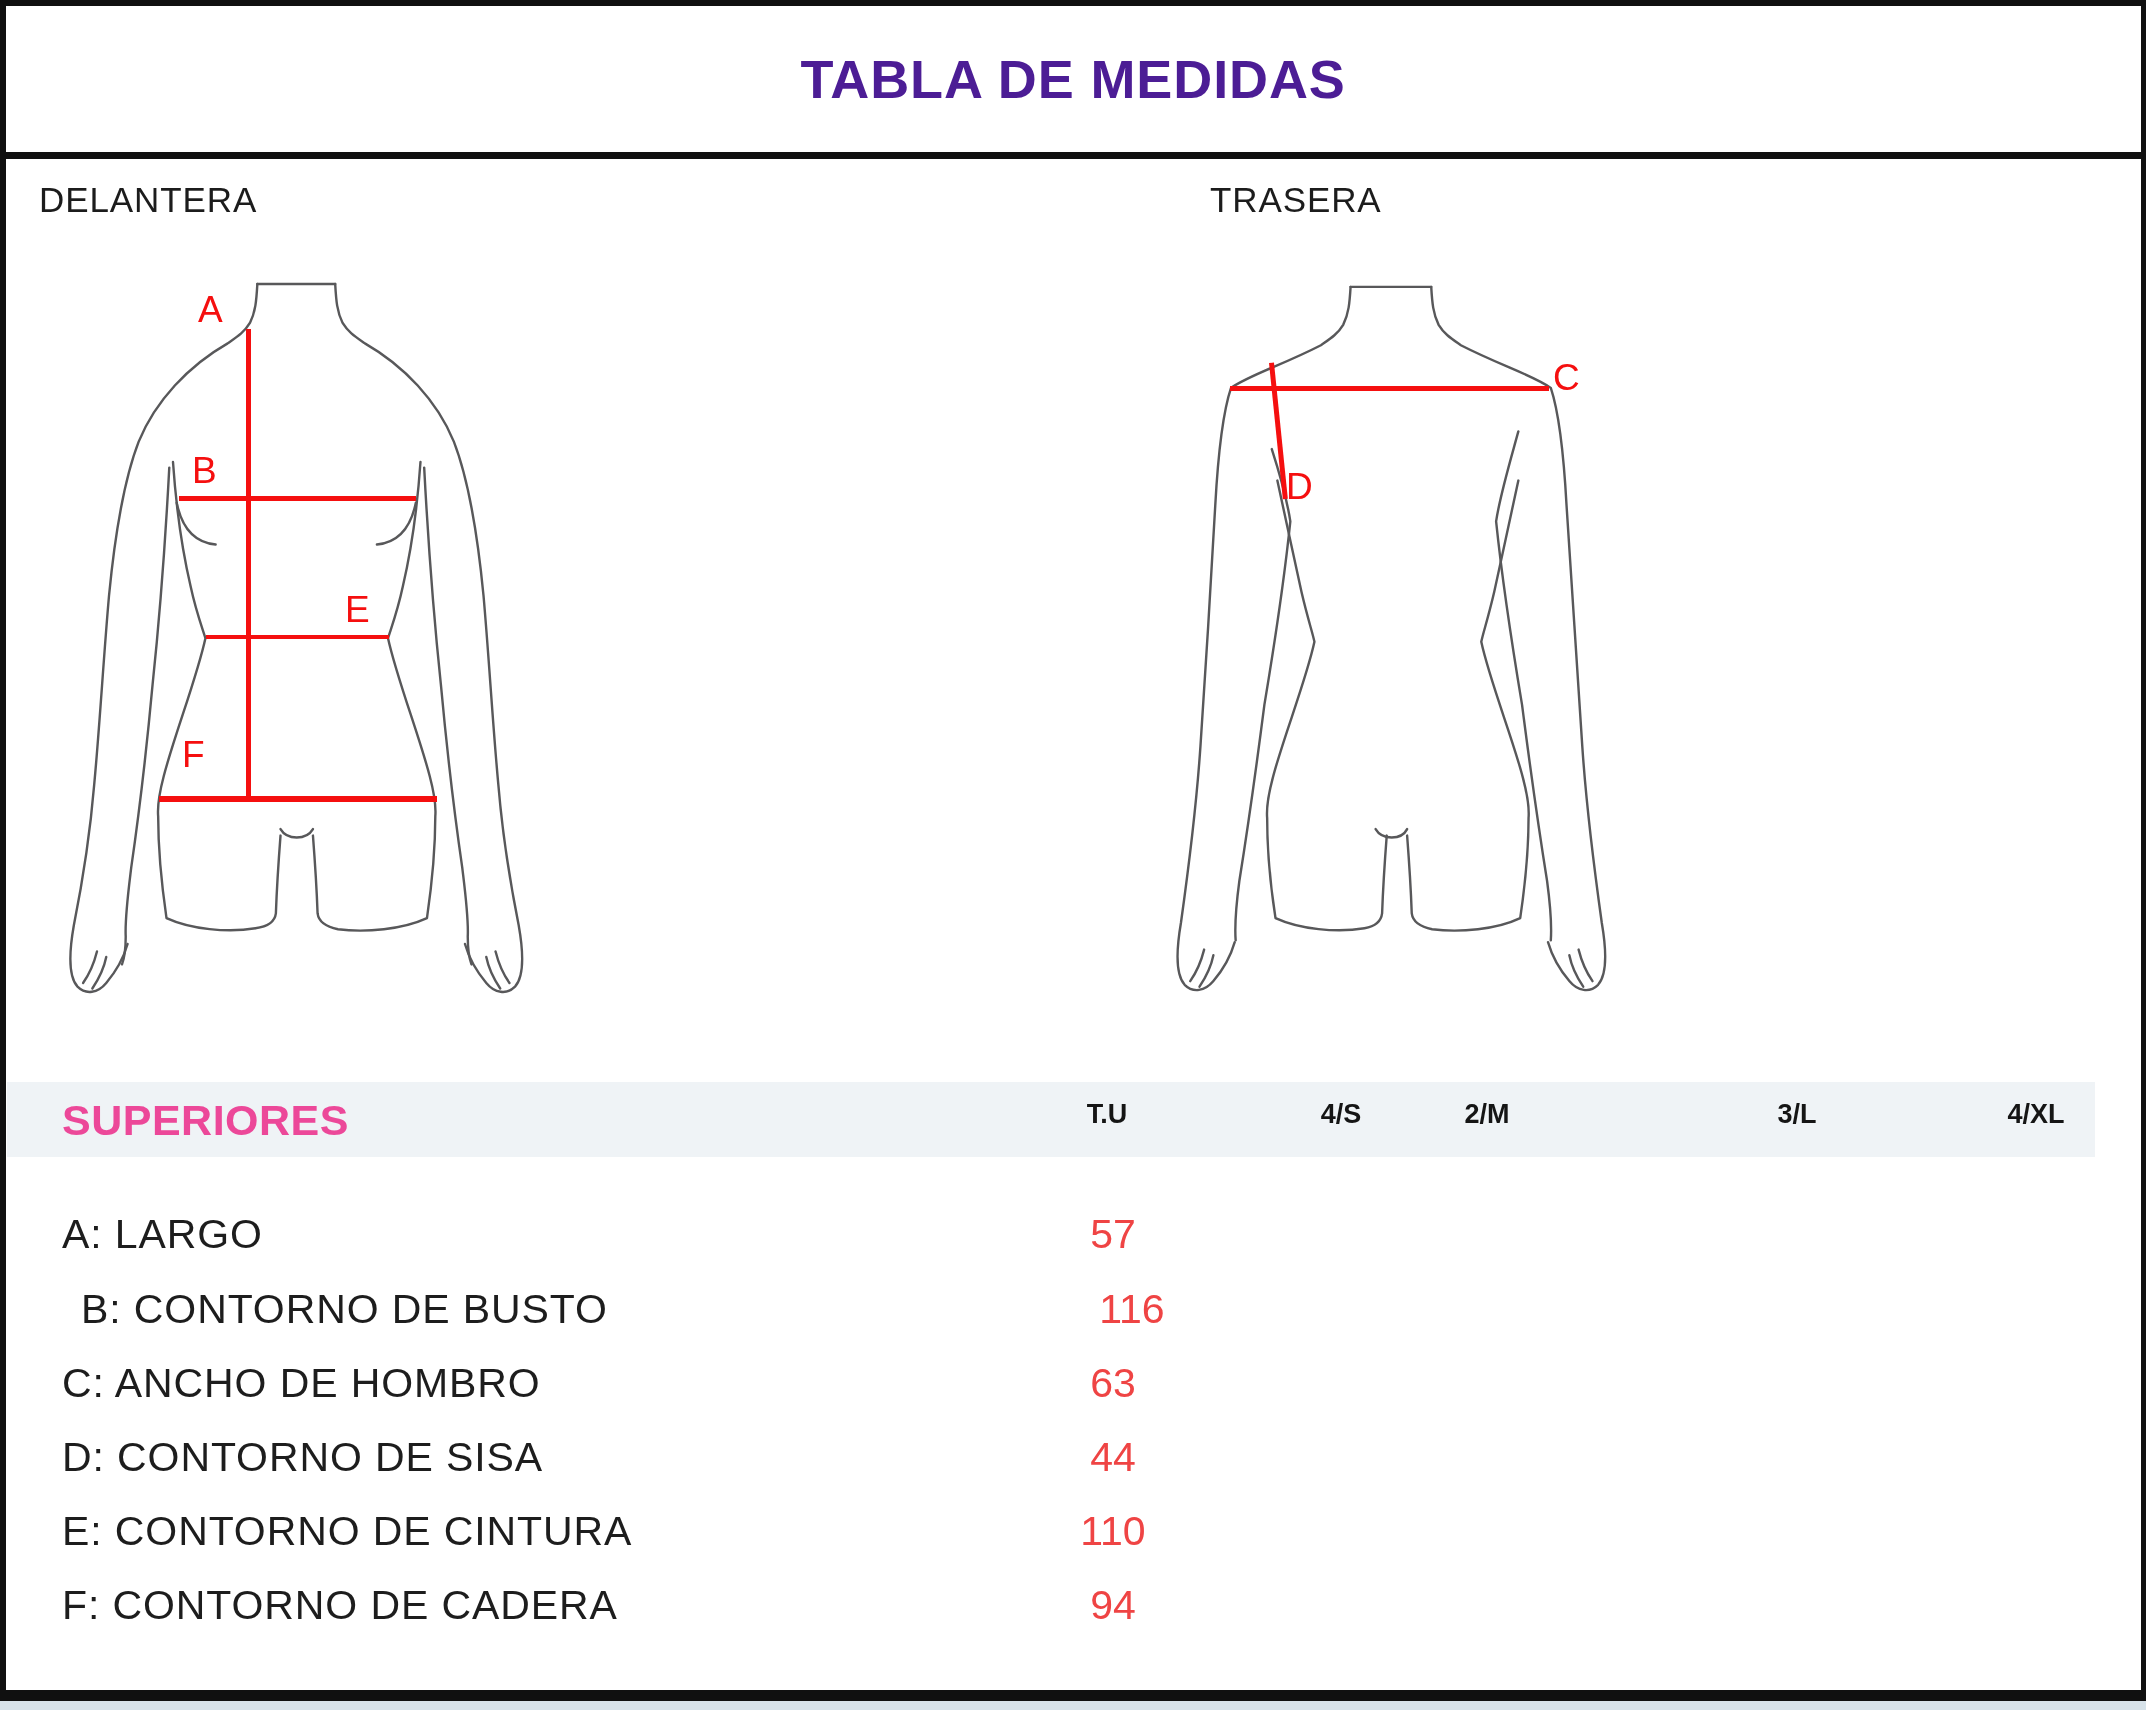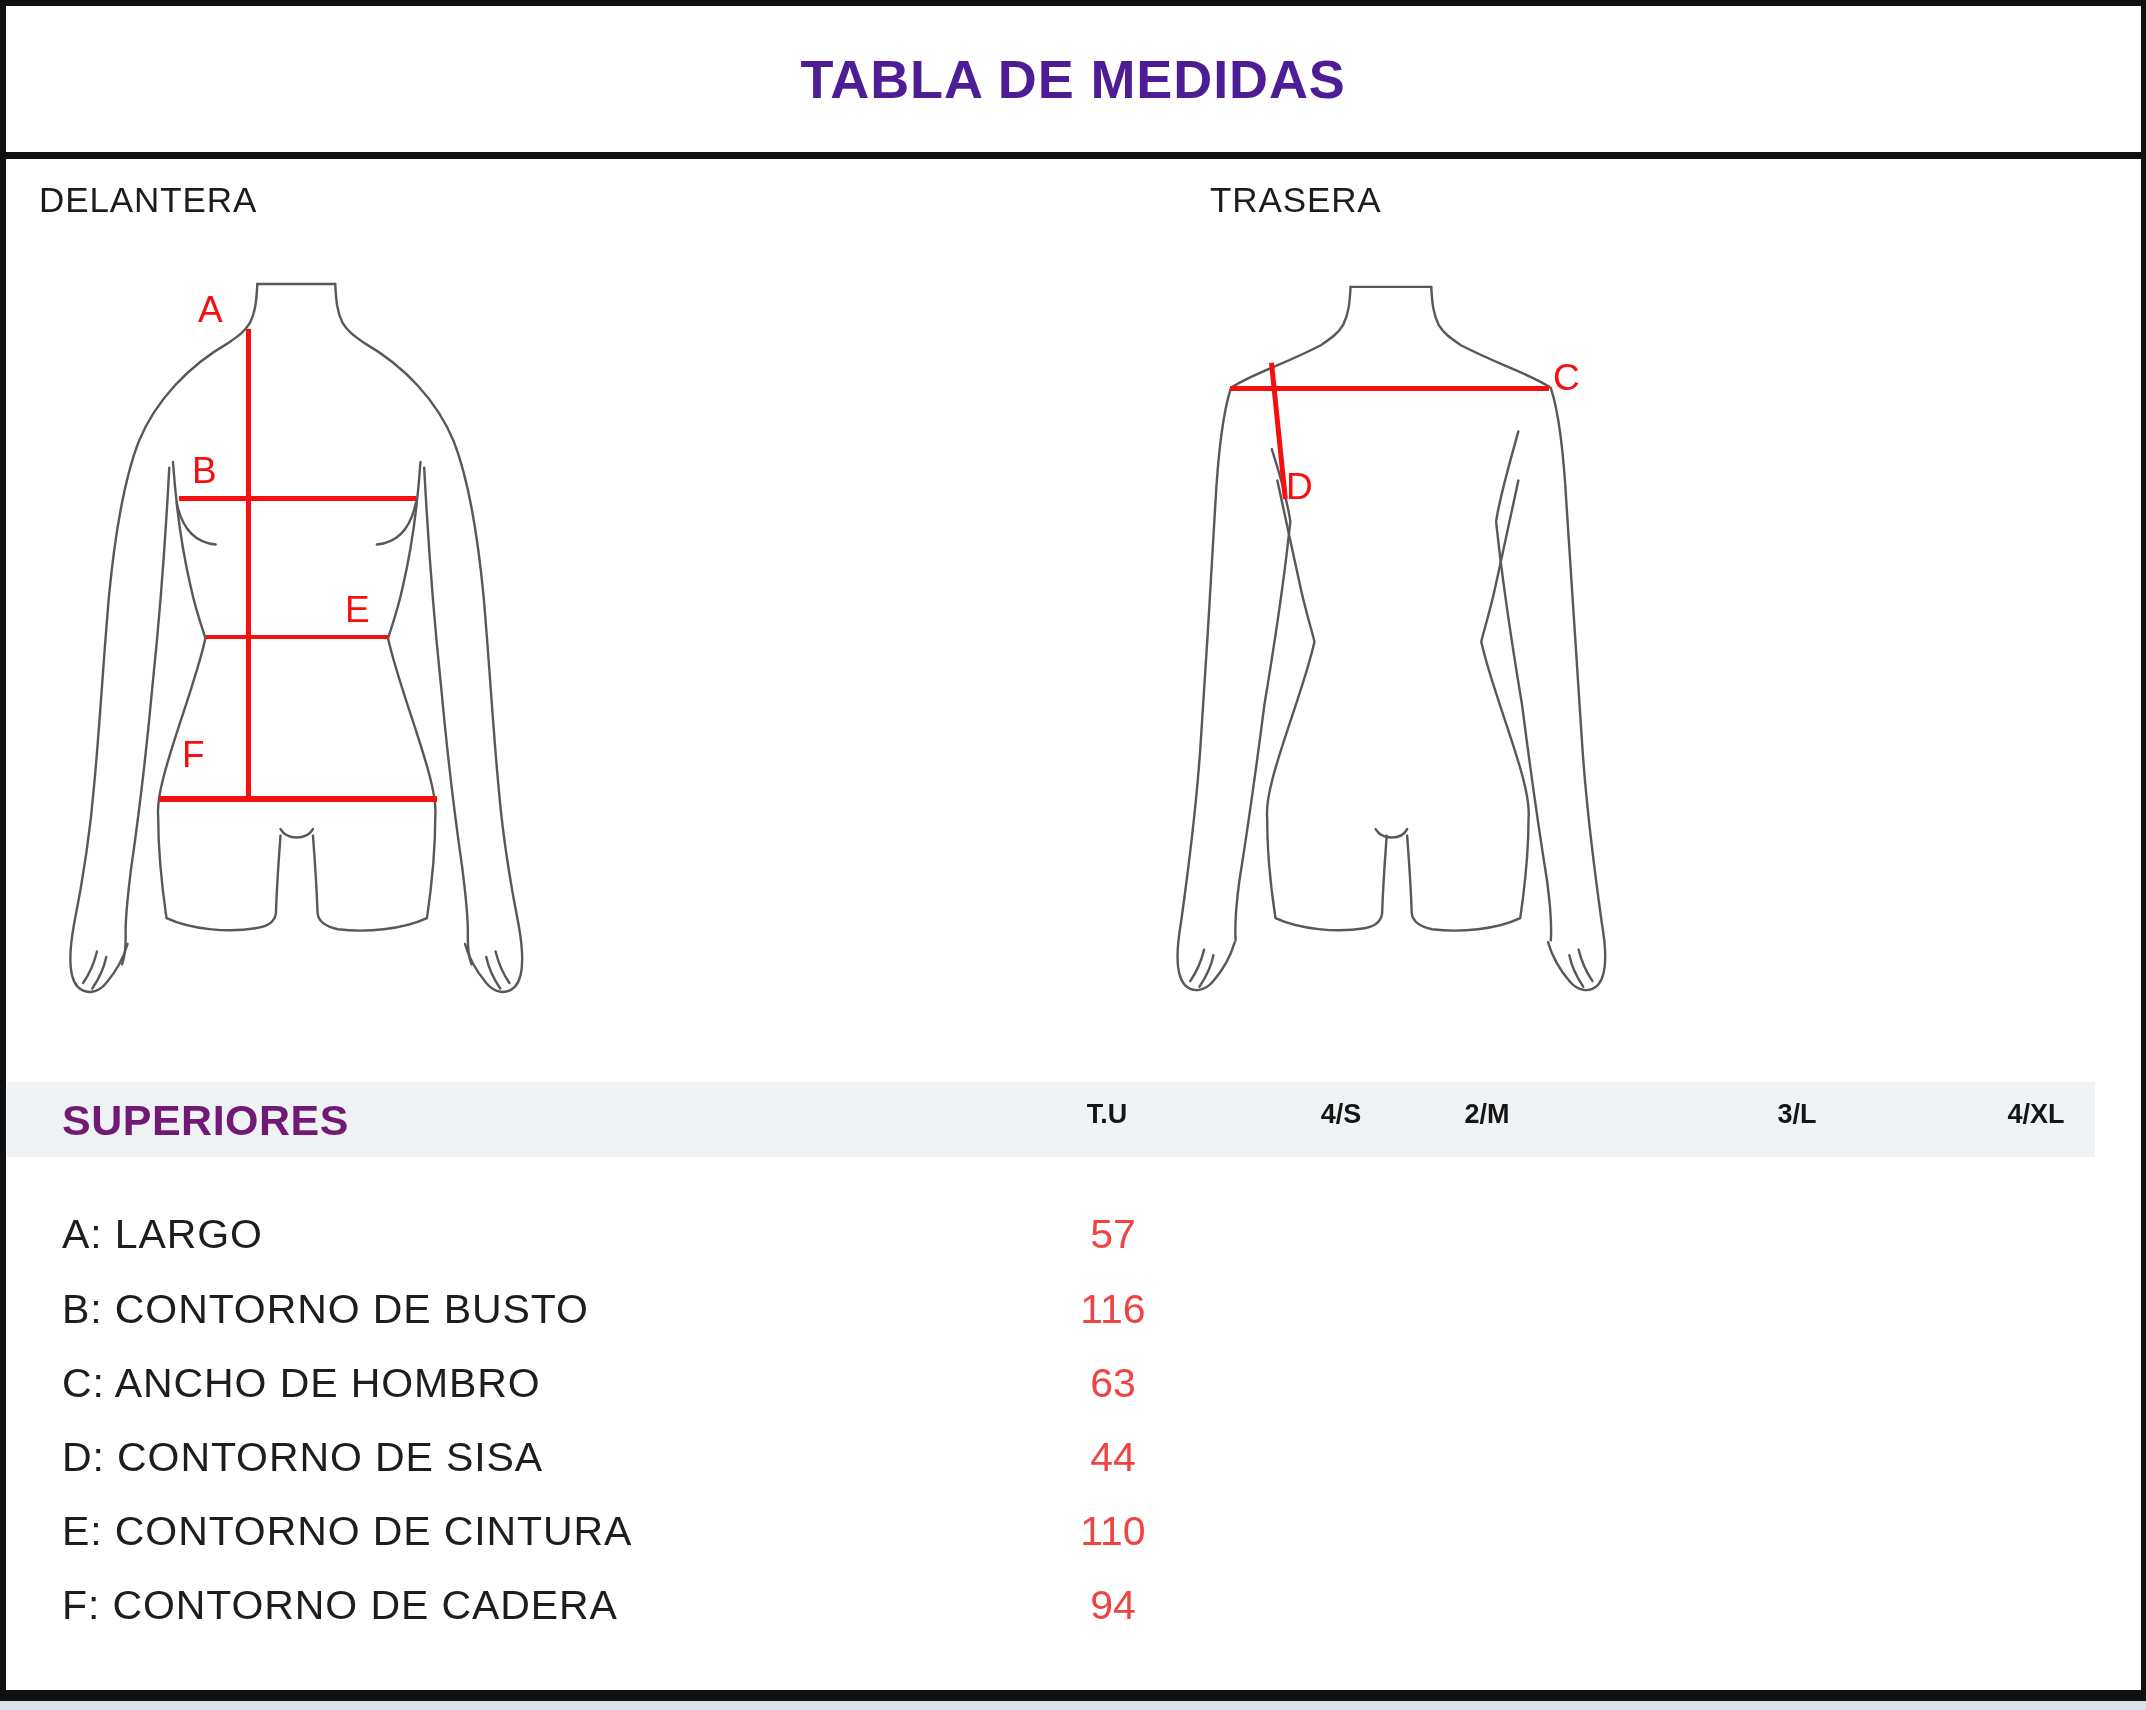--- a/index.html
+++ b/index.html
@@ -42,28 +42,28 @@
   .mletter{font-size:37px;color:#f50f0f;font-weight:400;line-height:1;}
   .ml-a{left:198px;top:291px;}
   .ml-b{left:192px;top:452px;}
   .ml-e{left:345px;top:591px;}
   .ml-f{left:182px;top:736px;}
   .ml-c{left:1553px;top:359px;}
   .ml-d{left:1286px;top:468px;}
 
   
   .group-band{left:7.4px;top:1082px;width:2088px;height:75px;}
-  .group-title{left:62px;top:1096px;font-size:43px;font-weight:700;letter-spacing:0.5px;color:#701a75;}
+  .group-title{left:62px;top:1096px;font-size:43px;font-weight:700;letter-spacing:0.5px;color:#ec4899;}
   .col-header{top:1099px;width:186px;text-align:center;font-size:27px;font-weight:700;color:#151515;}
   .col-0{left:1014px;} .col-1{left:1248px;} .col-2{left:1394px;} .col-3{left:1704px;} .col-4{left:1943px;}
 
   .row-label{left:62px;font-size:41px;letter-spacing:0.9px;color:#1d1d1d;}
   .row-value{width:186px;text-align:center;font-size:41px;color:#ef4444;}
   .v-0{left:1020px;} .v-1{left:1248px;} .v-2{left:1478px;} .v-3{left:1704px;} .v-4{left:1943px;}
-  .r0{top:1211px;} .r1{top:1286px;} .r2{top:1360px;} .r3{top:1434px;} .r4{top:1508px;} .r5{top:1582px;}
+  .r0{top:1211px;} .r1{top:1286px;margin-left:19px;} .r2{top:1360px;} .r3{top:1434px;} .r4{top:1508px;} .r5{top:1582px;}
 
   svg path, svg line, svg polyline{fill:none;stroke:#58585a;stroke-width:2.6;
       stroke-linecap:round;stroke-linejoin:round;}
 </style>
 </head>
 <body>
 
 <div class="abs border-top"></div>
 <div class="abs border-left"></div>
 <div class="abs border-right"></div>

